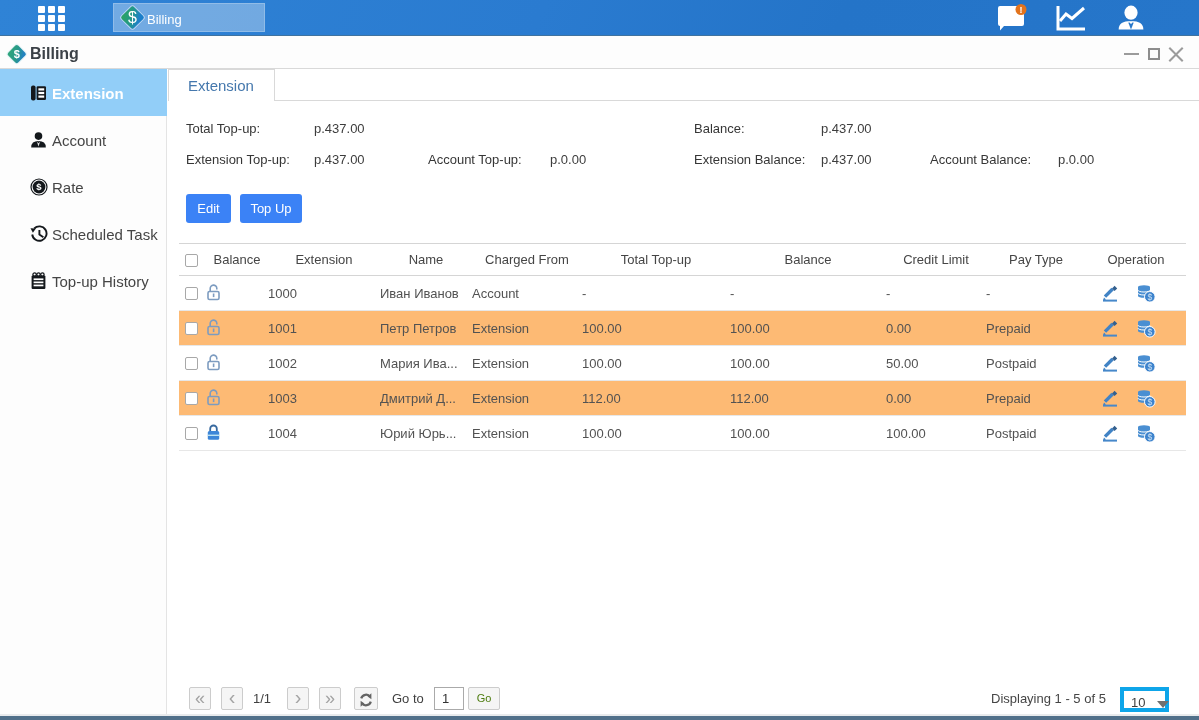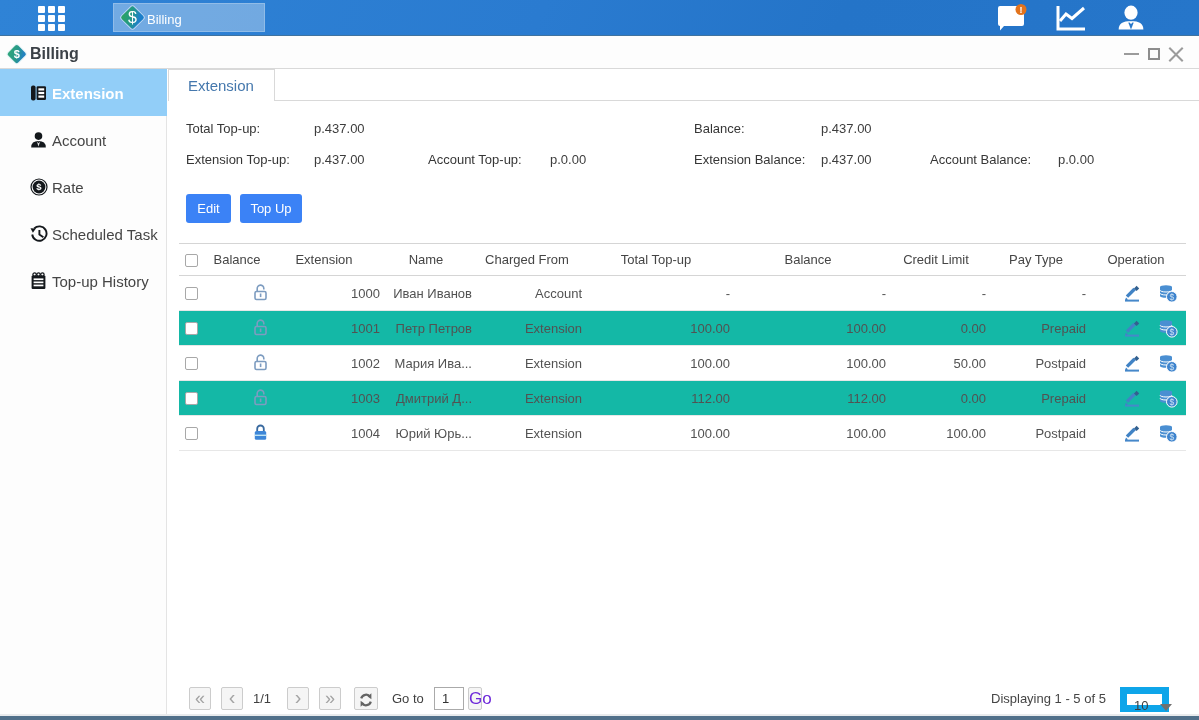--- a/index.html
+++ b/index.html
@@ -66,37 +66,37 @@
 .val { position:absolute; font-size:13px; color:#3d3d3d; white-space:nowrap; }
 
 
 .btn { position:absolute; background:#3b82f6; color:#fff; font-size:13px;
   border-radius:3px; text-align:center; line-height:29px; height:29px; }
 
 
 #tbl { position:absolute; left:179px; top:174px; width:1007px; border-collapse:collapse; table-layout:fixed; }
 #tbl th { height:32px; font-size:13px; font-weight:normal; color:#454545;
   border-top:1px solid #d5d5d5; border-bottom:1px solid #d5d5d5; text-align:center; }
-#tbl td { height:35px; font-size:13px; color:#525252; text-align:right;
+#tbl td { height:35px; font-size:13px; color:#525252; text-align:left;
   border-bottom:1px solid #e7e7e7; }
-#tbl tr.alt td { background:#14b8a6; }
+#tbl tr.alt td { background:#fdba74; }
 .cb { display:inline-block; width:13px; height:13px; border:1px solid #a8a8a8;
   border-radius:2px; background:#fff; vertical-align:middle; }
 #tbl td .cb { margin-top:-2px; } #tbl th .cb { margin-top:-1px; }
 td.opwrap { padding-left:6px; } .opwrap svg { vertical-align:middle; margin:0 8px; }
 
 
 .pbtn { position:absolute; top:618px; height:23px; background:#f5f5f5;
   border:1px solid #ccc; border-radius:2px; text-align:center;
   font-size:17px; color:#a3a3a3; line-height:21px; }
 .ptxt { position:absolute; font-size:13px; color:#3f3f3f; }
 #goin { position:absolute; left:434px; top:618px; width:30px; height:23px;
   border:1px solid #aaa; font-size:13px; color:#333; padding-left:7px; line-height:21px; background:#fff; }
 #pagesize { position:absolute; left:1120px; top:618px; width:49px; height:25px;
-  border:7px solid #0ea5e9; background:#fff; }
+  border:4px solid #0ea5e9; background:#fff; }
 #pagesize .n { position:absolute; left:7px; top:4px; font-size:13px; color:#3f3f3f; }
 #pagesize .tri { position:absolute; left:33px; top:10px; width:0; height:0;
   border-left:6px solid transparent; border-right:6px solid transparent; border-top:7px solid #707070; }
 
 #bottomline { position:absolute; left:0; top:714px; width:1199px; height:2px; background:#e9ebed; }
 #bottomstrip { position:absolute; left:0; top:716px; width:1199px; height:4px; background:#51708a; }
 </style>
 </head>
 <body>
 <div id="app">
@@ -403,21 +403,21 @@
     <div class="pbtn" style="left:354px;width:24px">
       <svg width="16" height="16" viewBox="0 0 16 16" style="margin-top:4px">
         <path d="M3.2 6.4 A5.1 5.1 0 0 1 12.2 4.8" fill="none" stroke="#646464" stroke-width="2.2"></path>
         <path d="M12.8 9.6 A5.1 5.1 0 0 1 3.8 11.2" fill="none" stroke="#646464" stroke-width="2.2"></path>
         <polygon points="13.4,1.2 13.4,7.2 9.6,4.6" fill="#646464"></polygon>
         <polygon points="2.6,14.8 2.6,8.8 6.4,11.4" fill="#646464"></polygon>
       </svg>
     </div>
     <div class="ptxt" style="left:392px;top:622px">Go to</div>
     <div id="goin">1</div>
-    <div class="pbtn" style="left:468px;width:14px;color:#6d28d9;font-size:17px">Go</div>
+    <div class="pbtn" style="left:468px;width:32px;color:#4d7c0f;font-size:11px">Go</div>
     <div class="ptxt" style="left:991px;top:622px;color:#454545">Displaying 1 - 5 of 5</div>
     <div id="pagesize">
         <span class="n">10</span>
         <span class="tri"></span>
       </div>
   </div>
 
   <div id="bottomline"></div>
   <div id="bottomstrip"></div>
 </div>

